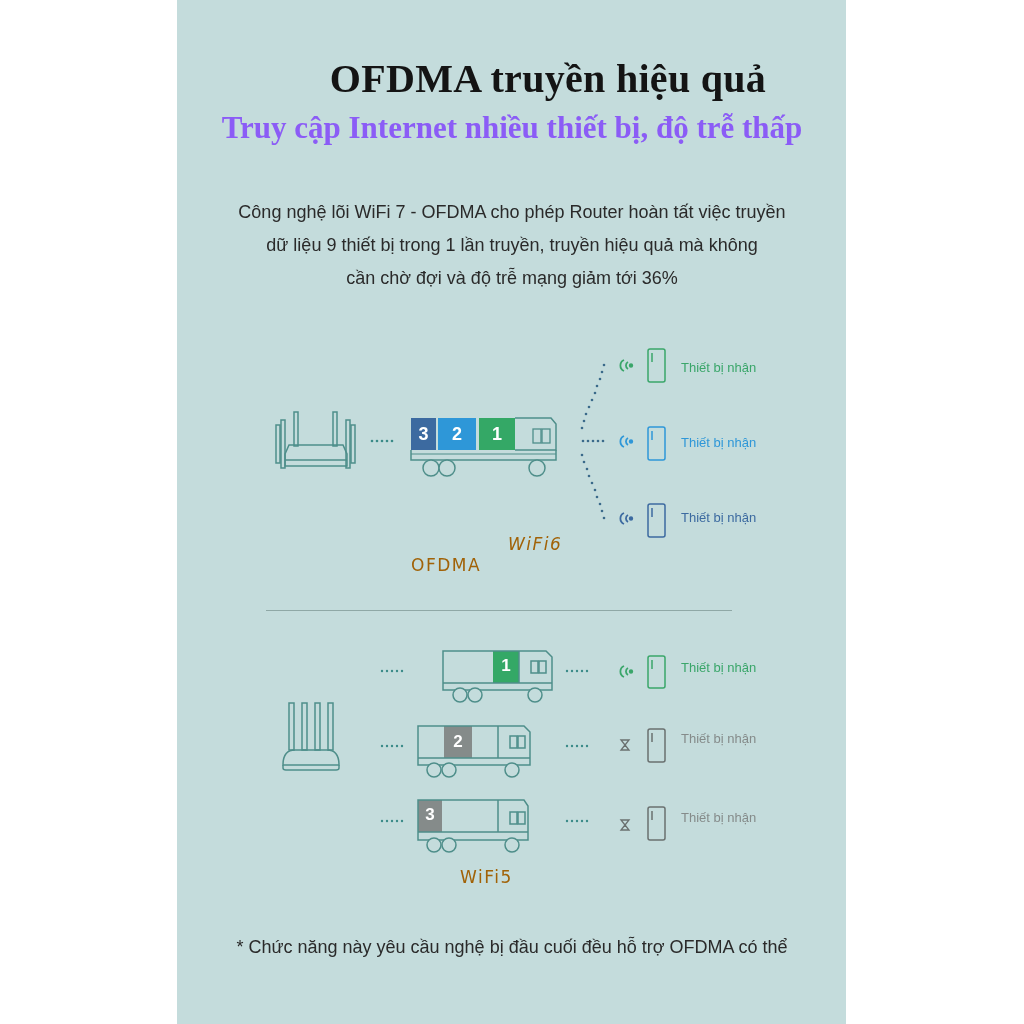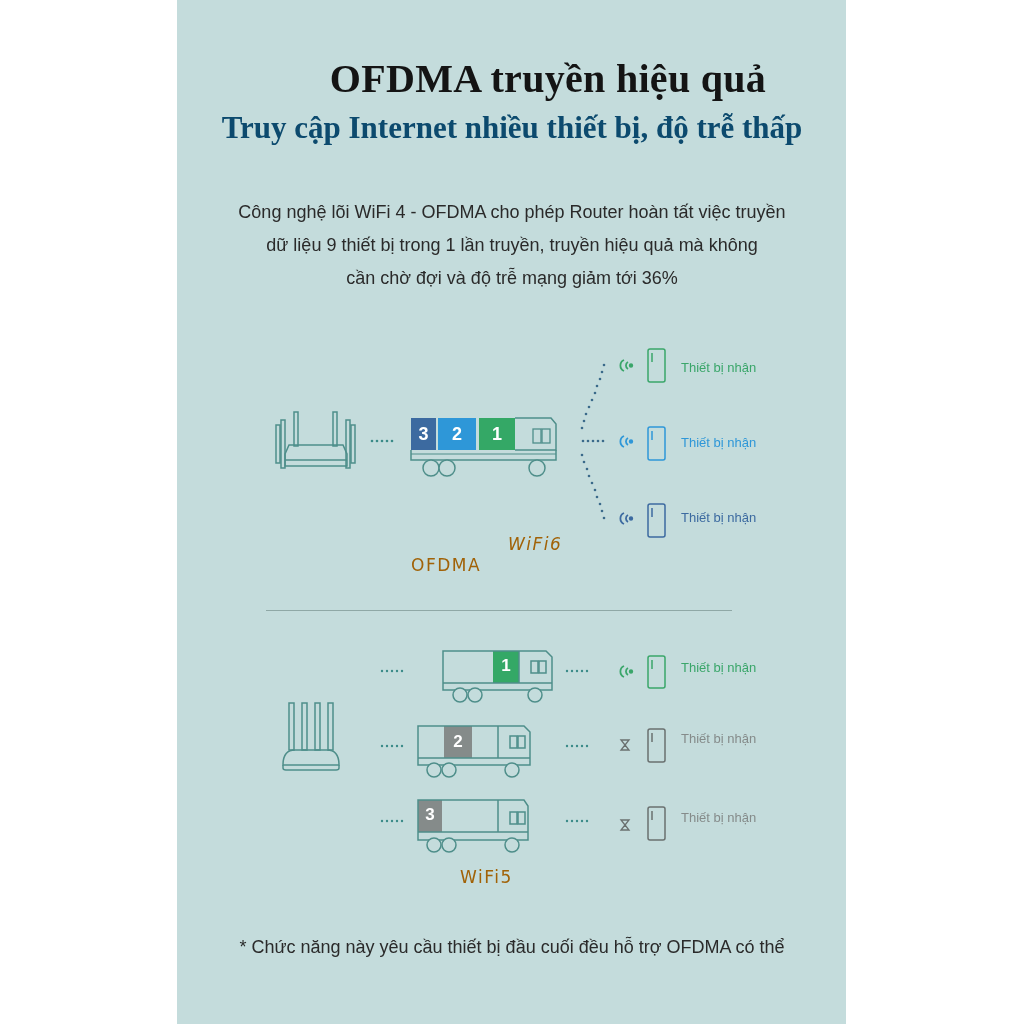--- a/index.html
+++ b/index.html
@@ -1,37 +1,37 @@
 <!DOCTYPE html>
 <html><head>
 <meta charset="utf-8">
 <style>
   html, body { margin:0; padding:0; }
   body { width:1024px; height:1024px; background:#ffffff; position:relative; overflow:hidden; font-family:"Liberation Sans", sans-serif; }
   .panel { position:absolute; left:177px; top:0; width:669px; height:1024px; background:#c4dcdc; }
   .title { position:absolute; left:0; width:1024px; text-align:center; top:55px; font-family:"Liberation Serif", serif; font-weight:bold; font-size:40px; color:#141414; letter-spacing:0.3px;margin-left:36px; }
-  .subtitle { position:absolute; left:0; width:1024px; text-align:center; top:110px; font-family:"Liberation Serif", serif; font-weight:bold; font-size:31px; color:#0c4a6e; }
+  .subtitle { position:absolute; left:0; width:1024px; text-align:center; top:110px; font-family:"Liberation Serif", serif; font-weight:bold; font-size:31px; color:#8b5cf6; }
   .desc { position:absolute; left:0; width:1024px; text-align:center; top:196px; font-size:18px; line-height:33px; color:#2a2a2a; }
   .desc div { white-space:nowrap; }
   .footnote { position:absolute; left:0; width:1024px; text-align:center; top:931px; font-size:18px; line-height:32px; color:#2a2a2a; }
   .abs { position:absolute; }
   .recv-label { position:absolute; font-size:13px; white-space:nowrap; }
   .caption { position:absolute; font-size:17px; color:#a16207; letter-spacing:1.5px; font-family:"DejaVu Sans", sans-serif; }
   .divider { position:absolute; left:266px; top:610px; width:466px; height:1px; background:#8fa8a6; }
 </style>
 </head>
 <body>
 
 <div class="panel"></div>
 
 <div class="title">OFDMA truyền hiệu quả</div>
 <div class="subtitle">Truy cập Internet nhiều thiết bị, độ trễ thấp</div>
 
 <div class="desc">
-  <div>Công nghệ lõi WiFi 4 - OFDMA cho phép Router hoàn tất việc truyền</div>
+  <div>Công nghệ lõi WiFi 7 - OFDMA cho phép Router hoàn tất việc truyền</div>
   <div>dữ liệu 9 thiết bị trong 1 lần truyền, truyền hiệu quả mà không</div>
   <div>cần chờ đợi và độ trễ mạng giảm tới 36%</div>
 </div>
 
 <svg class="abs" style="left:0;top:0" width="1024" height="1024">
 
   <g fill="none" stroke="#4e8e8a" stroke-width="1.5">
     <rect x="276" y="425" width="4" height="38"></rect>
     <rect x="281" y="420" width="4" height="48"></rect>
     <rect x="294" y="412" width="4" height="34"></rect>
@@ -249,14 +249,14 @@
 <div class="abs" style="left:444px;top:732px;width:28px;text-align:center;color:#fff;font-weight:bold;font-size:17px;">2</div>
 <div class="abs" style="left:418px;top:805px;width:24px;text-align:center;color:#fff;font-weight:bold;font-size:17px;">3</div>
 
 <div class="recv-label" style="left:681px;top:660px;color:#3aa66a;">Thiết bị nhận</div>
 <div class="recv-label" style="left:681px;top:731px;color:#858b8a;">Thiết bị nhận</div>
 <div class="recv-label" style="left:681px;top:810px;color:#858b8a;">Thiết bị nhận</div>
 
 <div class="caption" style="left:460px;top:867px;">WiFi5</div>
 
 <div class="footnote">
-  <div>* Chức năng này yêu cầu thiết bị đầu cuối đều hỗ trợ OFDMA có thể</div>
+  <div>* Chức năng này yêu cầu nghệ bị đầu cuối đều hỗ trợ OFDMA có thể</div>
 </div>
 
 </body></html>

